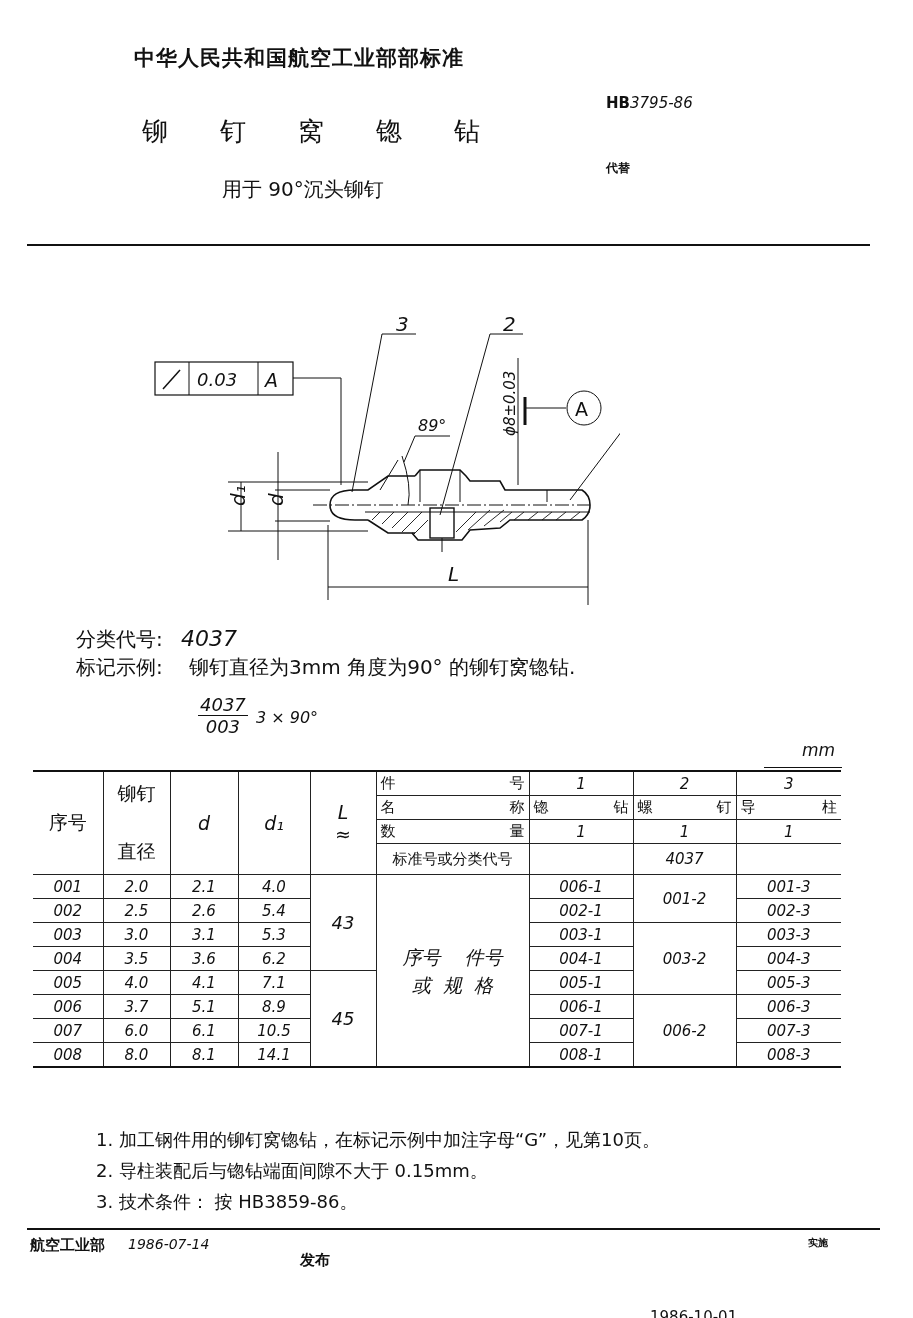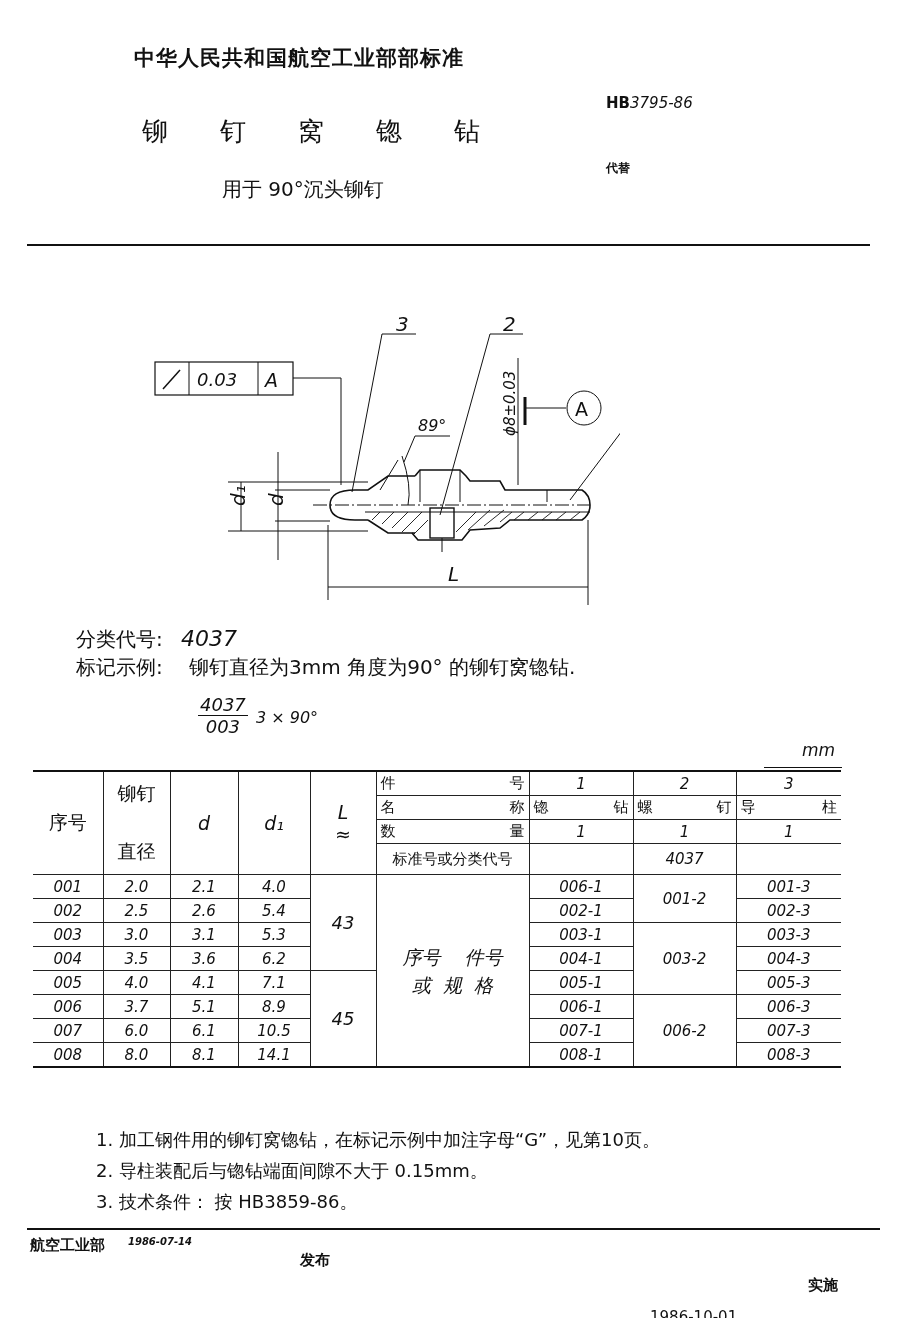--- a/index.html
+++ b/index.html
@@ -48,24 +48,24 @@
 
   
   .note { left:96px; font-size:18px; }
   #note-1 { top:1128px; }
   #note-2 { top:1159px; }
   #note-3 { top:1190px; }
 
   
   #footer-rule { left:27px; top:1228px; width:853px; height:2px; }
   #footer-issuer { left:30px; top:1236px; font-size:15px; font-weight:bold; }
-  #footer-issue-date { left:128px; top:1236px; font-size:10px; font-style:italic;font-weight:bold; }
+  #footer-issue-date { left:128px; top:1236px; font-size:14px; font-style:italic; }
   #footer-issue-label { left:300px; top:1236px; font-size:15px; font-weight:bold;margin-top:15px; }
   #footer-eff-date { left:650px; top:1308px; font-size:15px; }
-  #footer-eff-label { left:808px; top:1276px; font-size:15px; font-weight:bold;text-align:center; }
+  #footer-eff-label { left:808px; top:1236px; font-size:10px; font-weight:bold;text-align:center; }
 </style>
 </head>
 <body>
 
 <div class="abs" id="org-title">中华人民共和国航空工业部部标准</div>
 
 <div class="abs" id="doc-title">
   <span>铆</span><span>钉</span><span>窝</span><span>锪</span><span>钻</span>
 </div>
 <div class="abs" id="doc-subtitle">用于 90°沉头铆钉</div>

